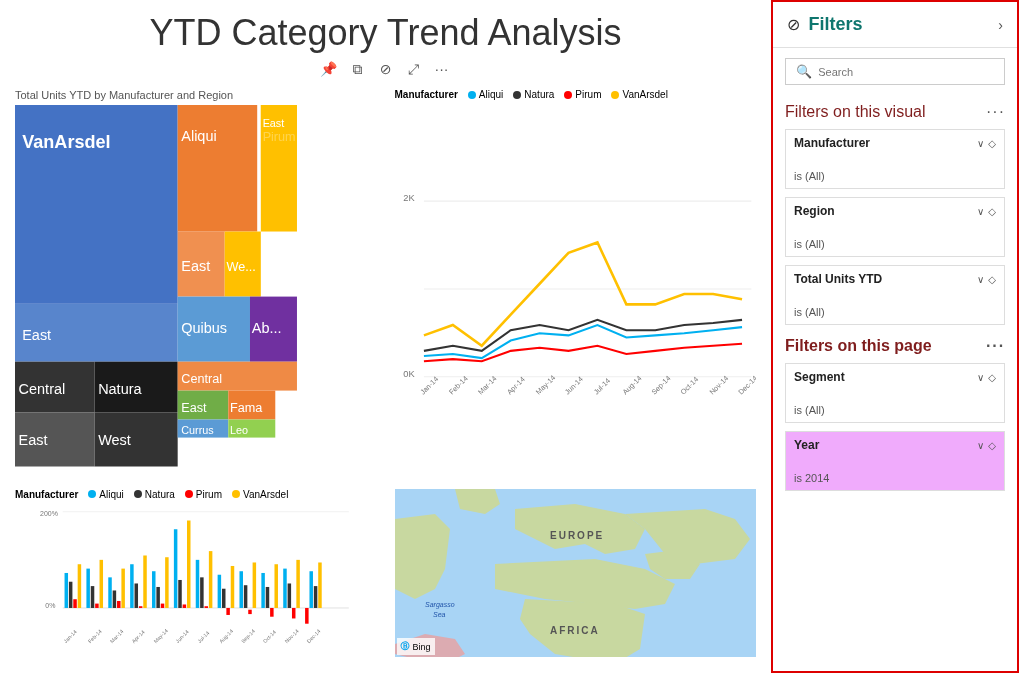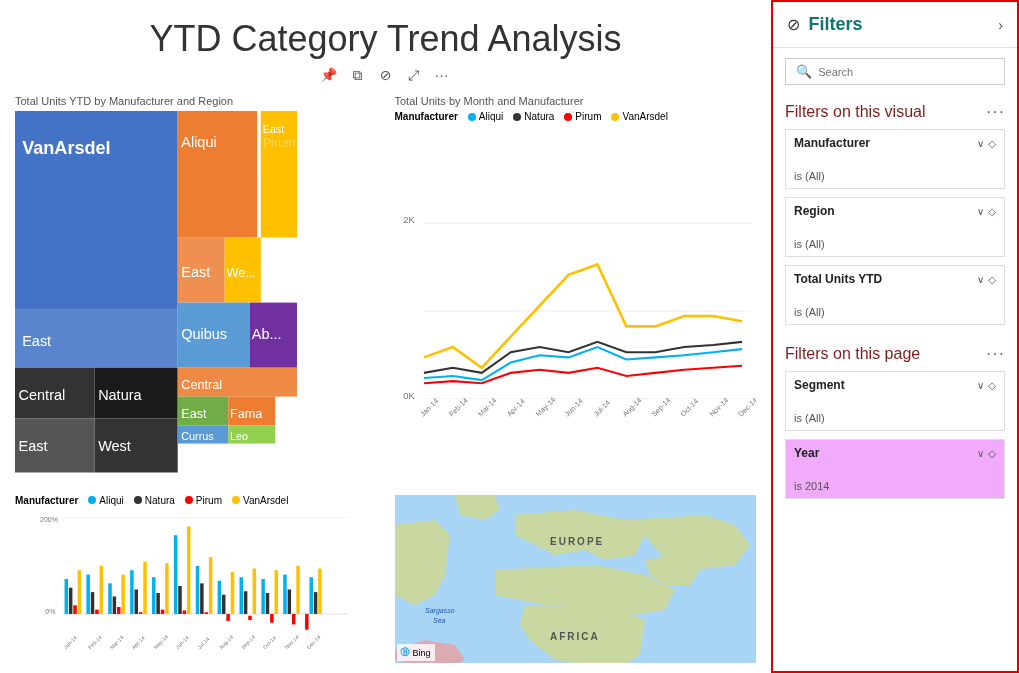--- a/index.html
+++ b/index.html
@@ -1,20 +1,20 @@
 <!DOCTYPE html>
 <html><head>
   <meta charset="utf-8">
   <style>
     * { box-sizing: border-box; margin: 0; padding: 0; }
     body { font-family: 'Segoe UI', Arial, sans-serif; background: #fff; width: 1019px; height: 673px; overflow: hidden; display: flex; }
 
     .main-content {
       flex: 1;
-      padding: 18px 15px;
+      padding: 12px 15px;
       position: relative;
       overflow: hidden;
     }
 
     .page-title {
       text-align: center;
       font-size: 36px;
       font-weight: 300;
       color: #333;
       margin-bottom: 5px;
@@ -309,21 +309,20 @@
 
           <rect x="59" y="87" width="13" height="5" fill="#92D050"></rect>
           <text x="59.5" y="91" font-size="3" fill="white">Leo</text>
 
           <rect x="78" y="0" width="0" height="100" fill="#ccc"></rect>
         </svg>
       </div>
     </div>
 
     <div class="chart-container">
-      <div class="chart-title">Total Units by Month and Manufacturer</div>
       <div class="legend">
         <span class="legend-label-bold">Manufacturer</span>
         <span class="legend-item">
           <span class="legend-dot" style="background:#00B0F0;"></span>
           <span>Aliqui</span>
         </span>
         <span class="legend-item">
           <span class="legend-dot" style="background:#333;"></span>
           <span>Natura</span>
         </span>
@@ -557,21 +556,21 @@
     <div class="filter-item-header">
       <span class="filter-item-name">Total Units YTD</span>
       <div class="filter-item-actions">
         <span class="filter-chevron-icon">∨</span>
         <span class="filter-clear-icon">◇</span>
       </div>
     </div>
     <div class="filter-item-value">is (All)</div>
   </div>
 
-  <div class="filter-section-header" style="margin-top:8px;">
+  <div class="filter-section-header" style="margin-top:0;font-weight:bold;">
     <span class="filter-section-title">Filters on this page</span>
     <span class="filter-section-dots">···</span>
   </div>
 
   <div class="filter-item">
     <div class="filter-item-header">
       <span class="filter-item-name">Segment</span>
       <div class="filter-item-actions">
         <span class="filter-chevron-icon">∨</span>
         <span class="filter-clear-icon">◇</span>

